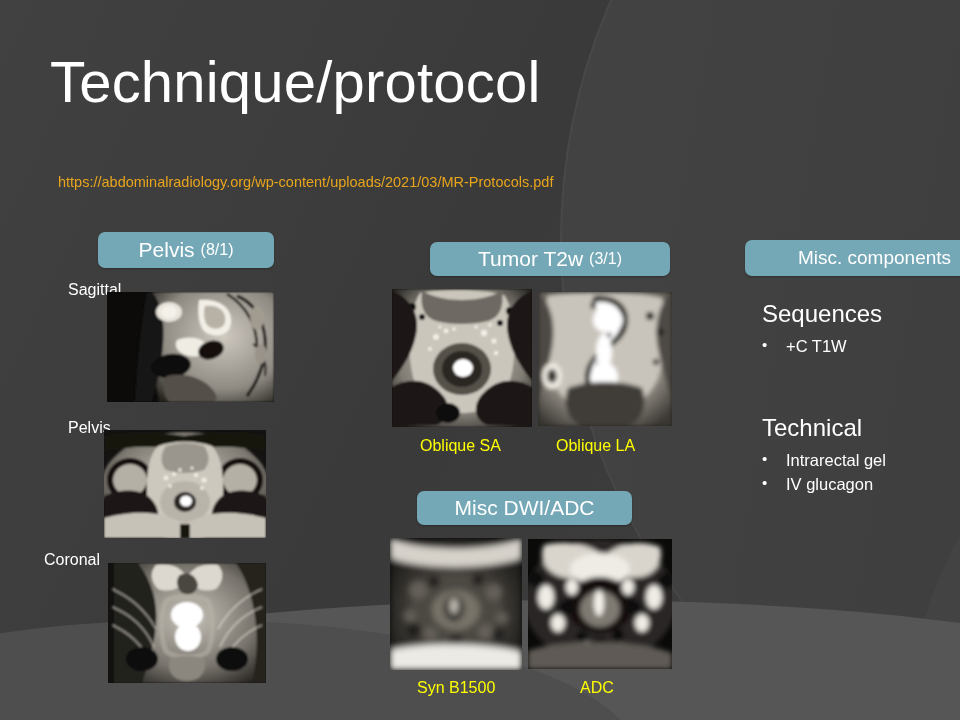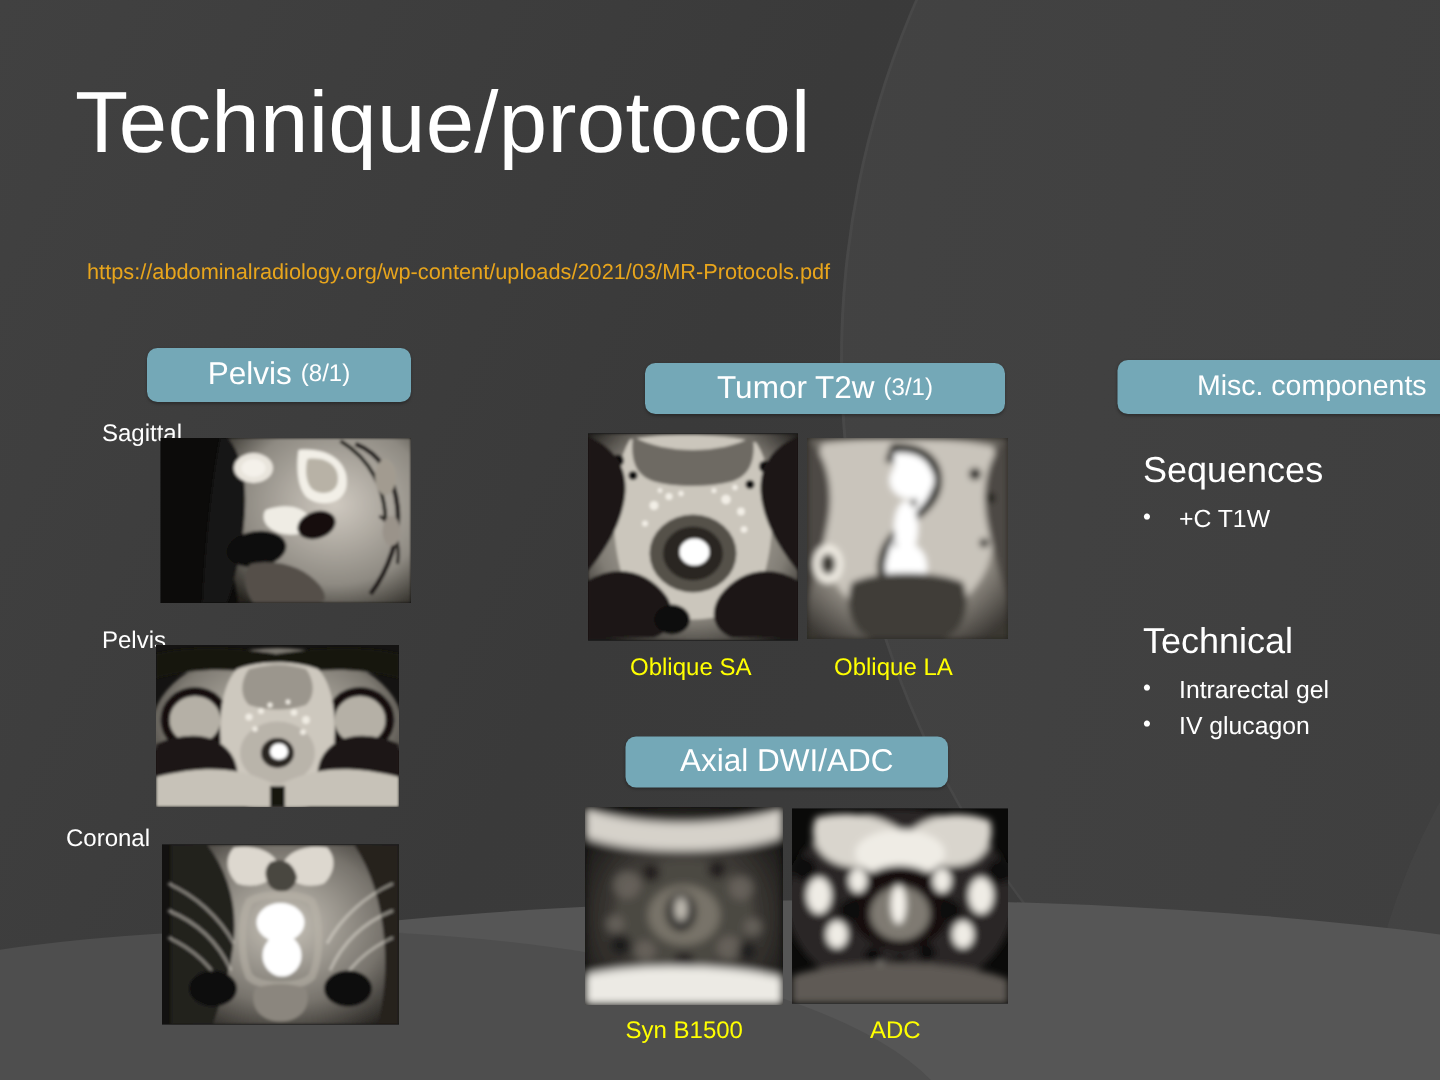--- a/index.html
+++ b/index.html
@@ -406,21 +406,21 @@
         <circle cx="122" cy="40" r="3.4" fill="#14120f"></circle>
         <circle cx="118" cy="70" r="3" fill="#14120f"></circle>
       </g>
     </svg>
   </div>
 
   <div class="yellow-caption" id="cap-obl-sa">Oblique SA</div>
   <div class="yellow-caption" id="cap-obl-la">Oblique LA</div>
 
   <div class="teal-box" id="box-dwi">
-    <span class="main">Axial DWI/ADC</span>
+    <span class="main">Misc DWI/ADC</span>
   </div>
 
   <div class="mri" id="img-syn-b1500">
     <svg viewBox="0 0 132 132" preserveAspectRatio="none">
       <defs>
         <radialGradient id="synBg" cx="50%" cy="55%" r="68%">
           <stop offset="0%" stop-color="#6a665f"></stop>
           <stop offset="55%" stop-color="#3a3733"></stop>
           <stop offset="100%" stop-color="#121110"></stop>
         </radialGradient>

